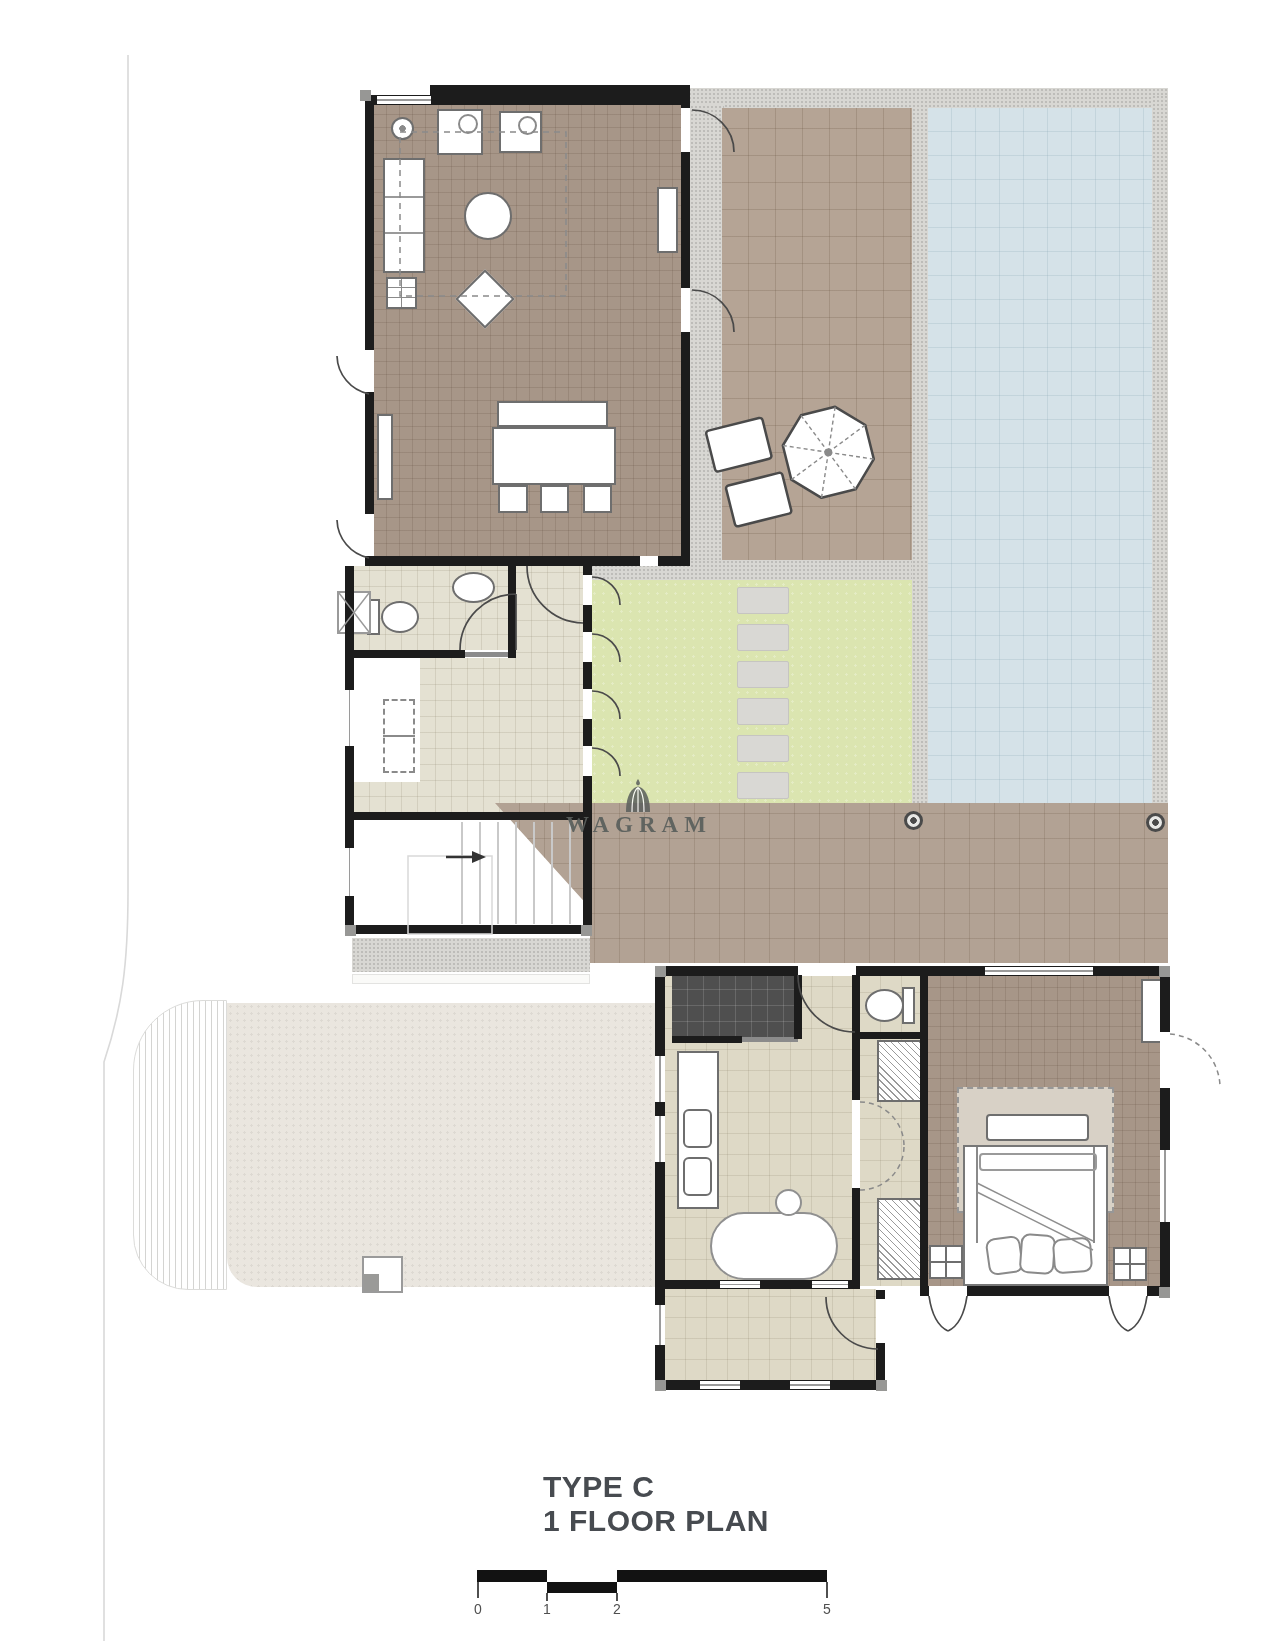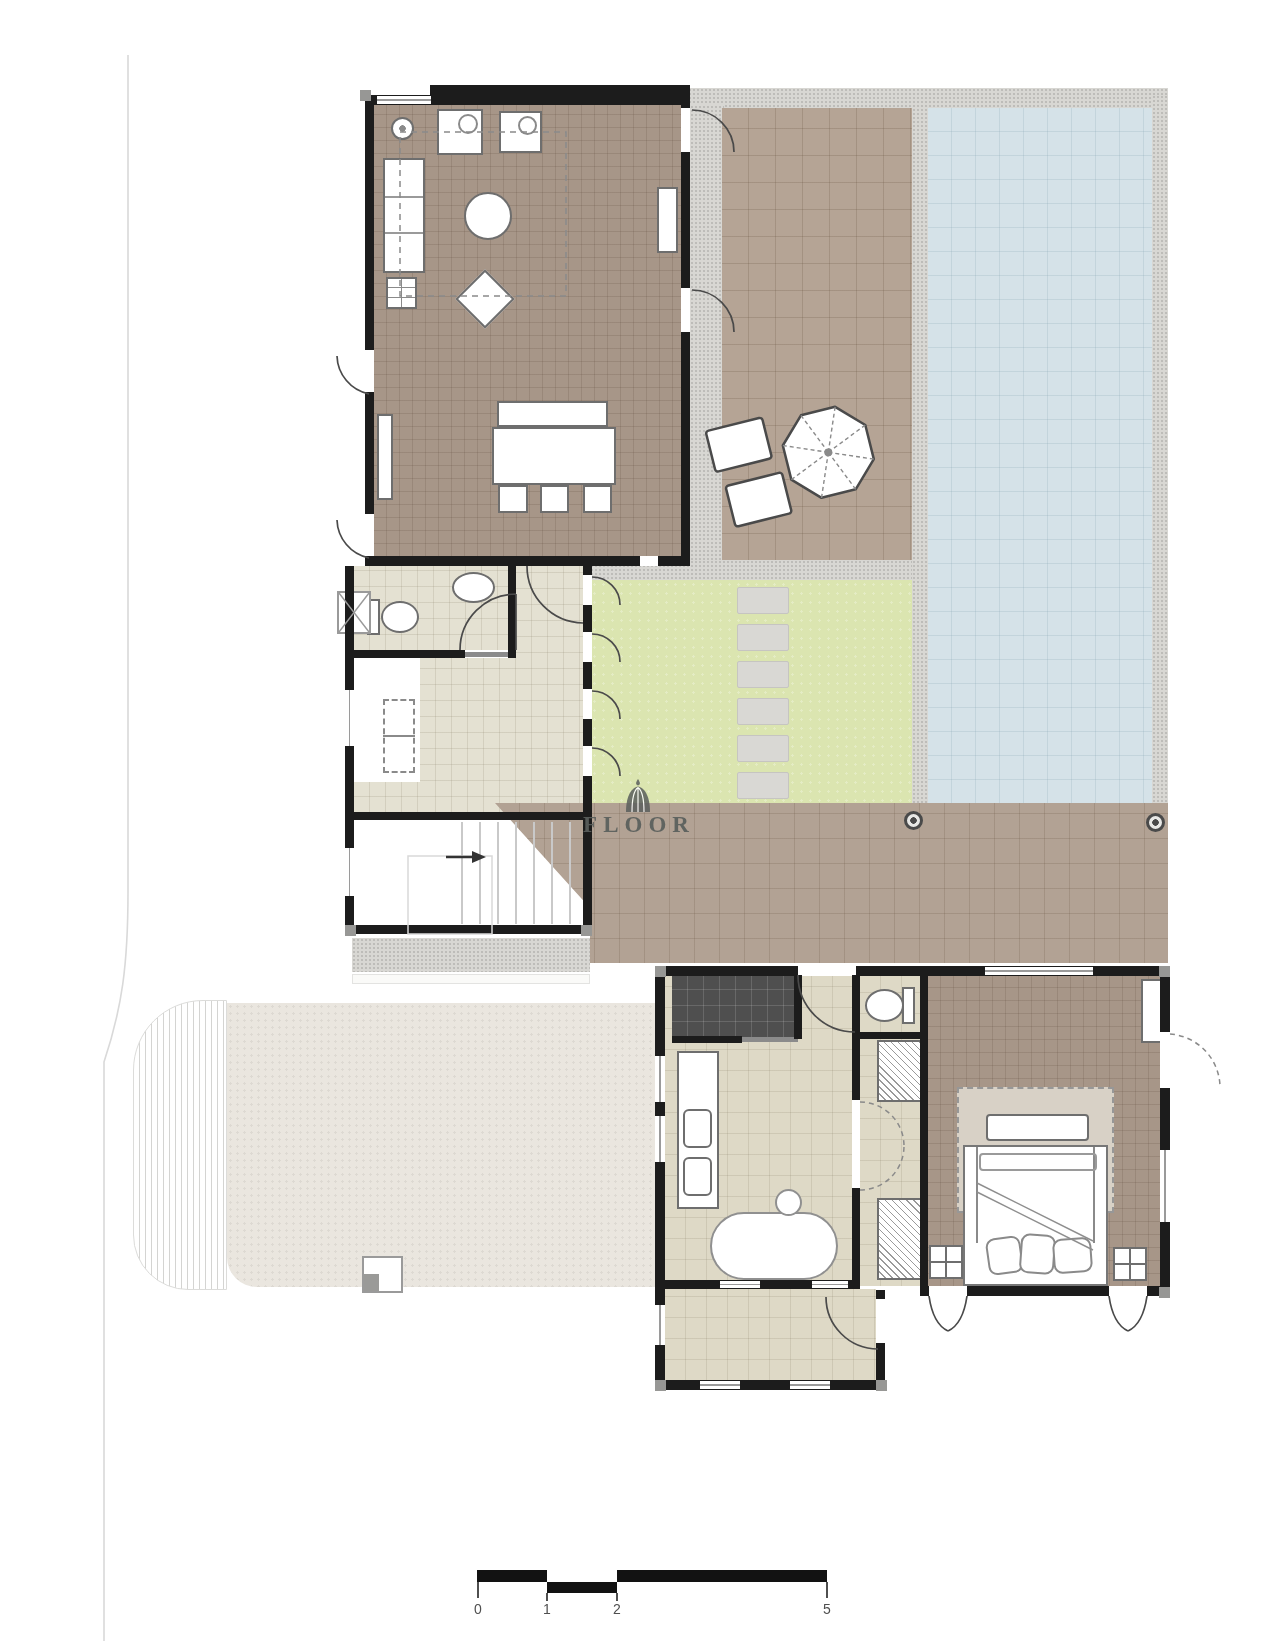--- a/index.html
+++ b/index.html
@@ -246,22 +246,26 @@
     </g>
   </svg>
 
   <div class="abs" style="left:616px;top:778px;width:44px;height:36px;">
     <svg width="44" height="36" viewBox="0 0 44 36" style="opacity:.85;">
       <path d="M22,1 C20,4 19,6.5 22,7.5 C25,6.5 24,4 22,1 Z" fill="#5a5f5c"></path>
       <path d="M10,34 C10,17 16,9.5 22,8.5 C28,9.5 34,17 34,34 Z" fill="#5a5f5c"></path>
       <path d="M16,34 C16,19 18.5,12 22,9.5 M28,34 C28,19 25.5,12 22,9.5 M22,9.5 V34" stroke="#ffffff" stroke-width="1.2" fill="none"></path>
     </svg>
   </div>
-  <div id="watermark-text">FLOOR</div>
-
+  <div id="watermark-text">WAGRAM</div>
+
+  <div id="title-block">
+    <div>TYPE C</div>
+    <div>1 FLOOR PLAN</div>
+  </div>
 
   <div>
     <div class="scale-seg" style="left:477px;top:1570px;width:70px;height:12px;"></div>
     <div class="scale-seg" style="left:547px;top:1582px;width:70px;height:11px;"></div>
     <div class="scale-seg" style="left:617px;top:1570px;width:210px;height:12px;"></div>
     <div class="scale-tick" style="left:477px;top:1582px;height:16px;"></div>
     <div class="scale-tick" style="left:546px;top:1593px;height:8px;"></div>
     <div class="scale-tick" style="left:616px;top:1593px;height:8px;"></div>
     <div class="scale-tick" style="left:826px;top:1582px;height:16px;"></div>
     <div class="scale-label" style="left:466px;top:1601px;">0</div>

